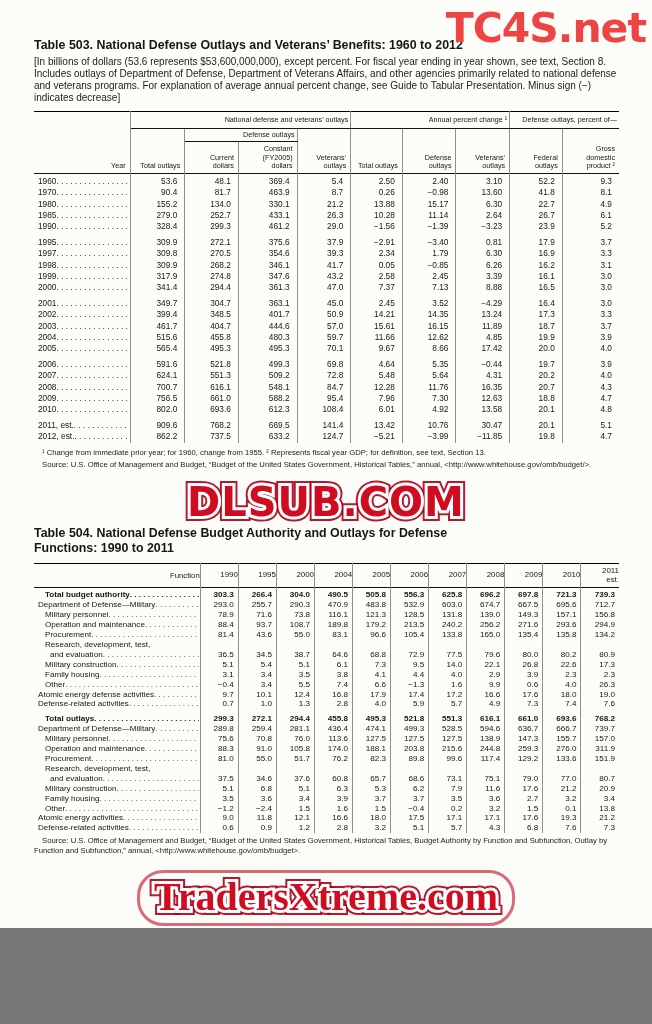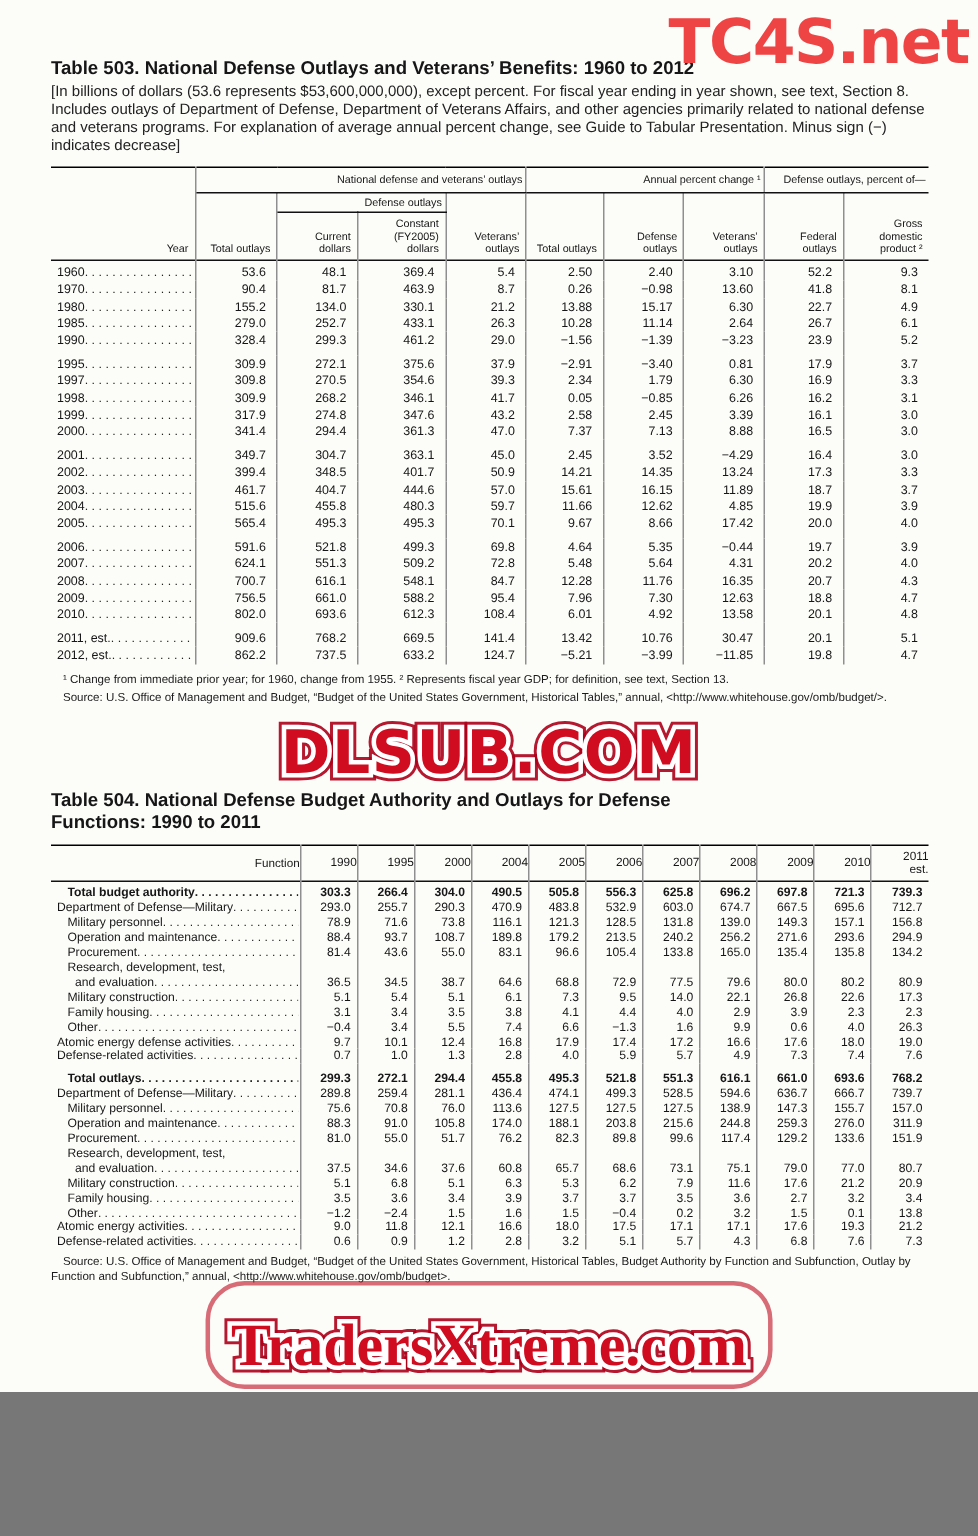--- a/index.html
+++ b/index.html
@@ -55,21 +55,21 @@
   .wm-red{position:relative;color:#d00d20;font-family:"DejaVu Sans",sans-serif;}
   .wm-red::before{content:attr(data-text);position:absolute;left:0;top:0;z-index:-1;color:#fff;
           -webkit-text-stroke:6px #fff;
           text-shadow:-2px 0 0 #fff,2px 0 0 #fff,0 -2px 0 #fff,0 2px 0 #fff,
                       -2px -2px 0 #fff,2px 2px 0 #fff,-2px 2px 0 #fff,2px -2px 0 #fff;}
   .wm-red::after{content:attr(data-text);position:absolute;left:0;top:0;z-index:-2;color:#ad001a;
           -webkit-text-stroke:10px rgba(173,0,26,0.9);}
   #wm-mid-box{position:absolute;top:479px;left:50%;transform:translateX(-50%);}
   #wm-mid{font-size:40px;letter-spacing:1px;}
   #wm-bottom-box{position:absolute;bottom:2px;left:50%;transform:translateX(-50%);
-          border:3px solid rgba(190,10,30,0.6);border-radius:26px;padding:16px 14px 3px;}
+          border:3px solid rgba(190,10,30,0.6);border-radius:26px;padding:0 14px 3px;}
   #wm-bottom{font-size:40px;font-family:"Liberation Serif","DejaVu Serif",serif;font-weight:700;}
 </style>
 </head>
 <body>
 
 <div class="page">
   <div class="content">
 
     <h2 class="tbl-title" id="title503">Table 503. National Defense Outlays and Veterans’ Benefits: 1960 to 2012</h2>
     <p class="headnote">[In billions of dollars (53.6 represents $53,600,000,000), except percent. For fiscal year ending in year shown, see text, Section 8. Includes outlays of Department of Defense, Department of Veterans Affairs, and other agencies primarily related to national defense and veterans programs. For explanation of average annual percent change, see Guide to Tabular Presentation. Minus sign (−) indicates decrease]</p>

